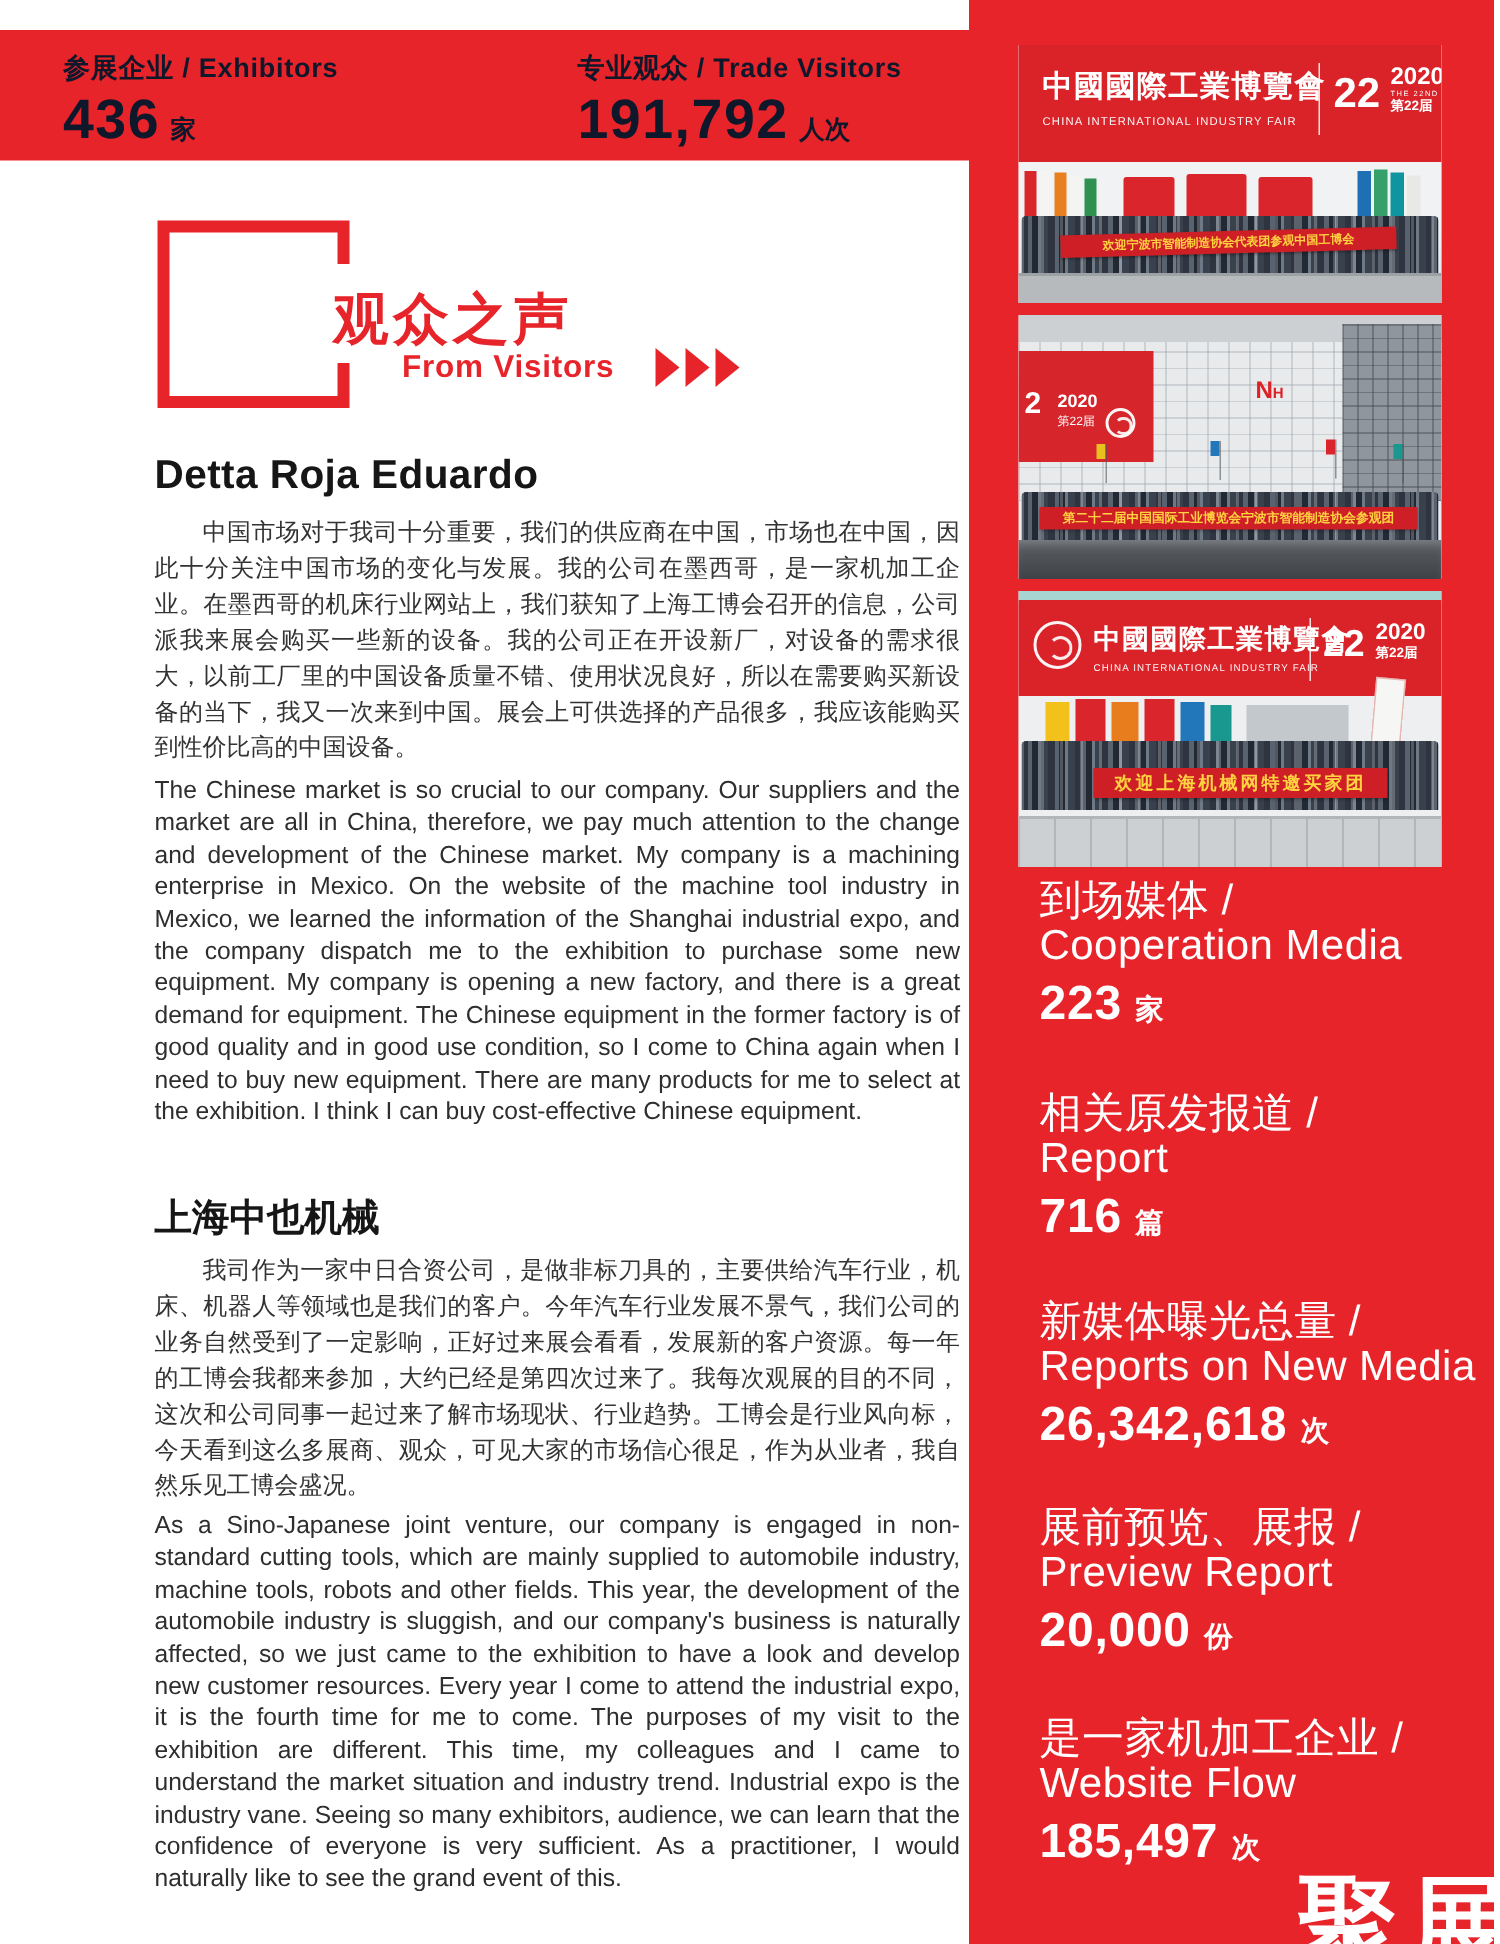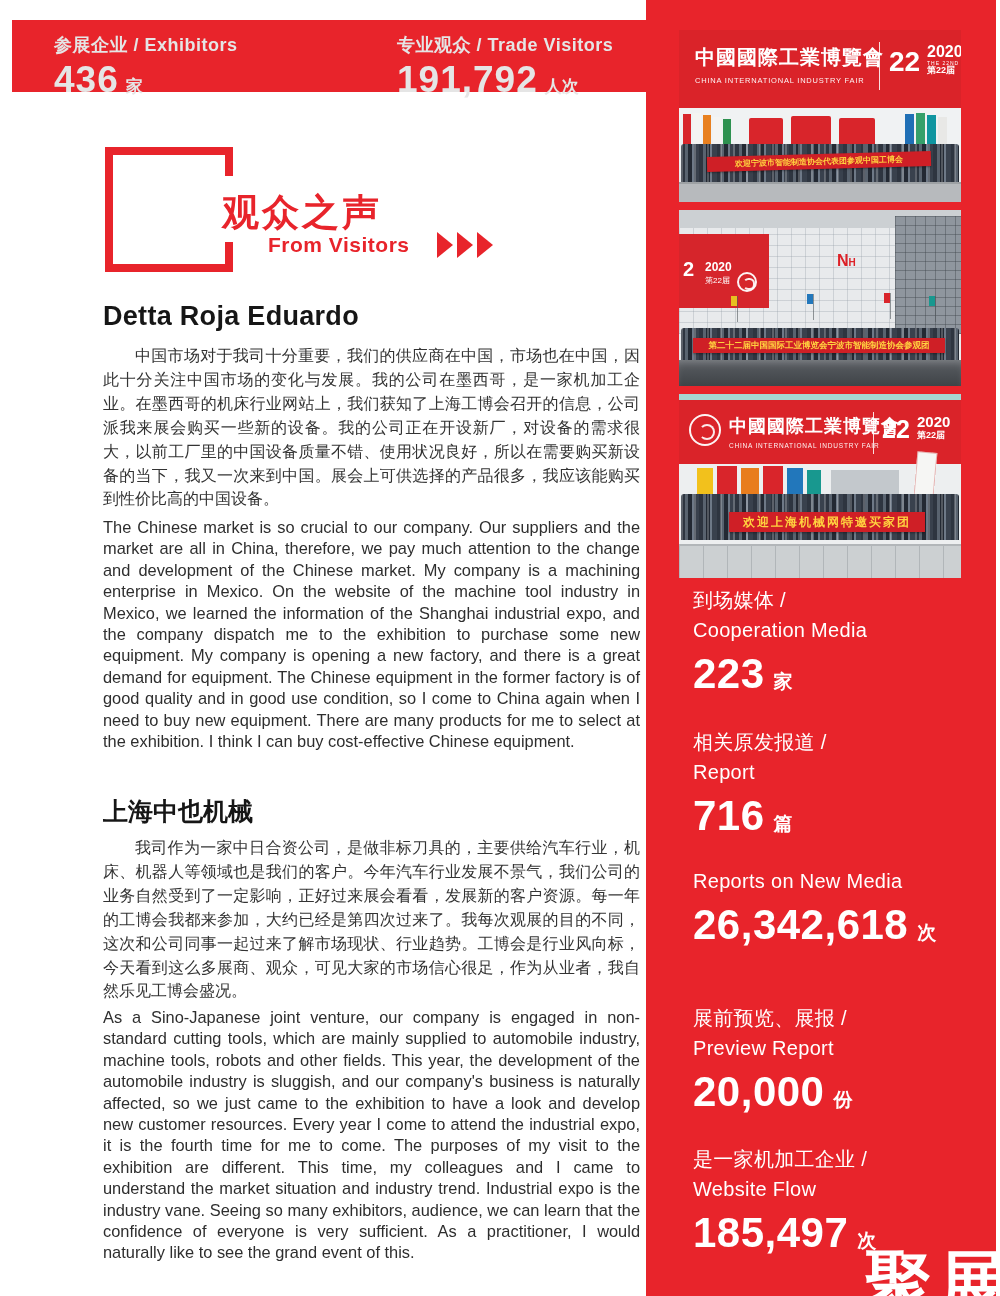--- a/index.html
+++ b/index.html
@@ -7,21 +7,21 @@
     --photo-red:#da2329;
     --banner-red:#cf1f26;
     --yellow:#ffd23f;
     --ink:#2e2e2e;
   }
   *{margin:0;padding:0;box-sizing:border-box;}
   body{background:#fff;font-family:"Liberation Sans","DejaVu Sans",sans-serif;}
   .page{position:relative;width:1000px;height:1296px;background:#fff;overflow:hidden;}
 
   
-  .top-banner{position:absolute;left:12px;top:20px;width:652px;height:72px;background:var(--red);color:#e5e5e5;}
+  .top-banner{position:absolute;left:0;top:20px;width:652px;height:87px;background:var(--red);color:#0f172a;}
   .tb-stat{position:absolute;top:13px;}
   .tb-stat.one{left:42px;}
   .tb-stat.two{left:385px;}
   .tb-label{font-size:18px;font-weight:bold;letter-spacing:.5px;}
   .tb-value{margin-top:2px;display:flex;align-items:baseline;}
   .tb-num{font-size:37px;font-weight:bold;letter-spacing:1px;}
   .tb-unit{font-size:17px;font-weight:bold;margin-left:7px;}
 
   
   .sq{position:absolute;left:105px;top:147px;width:128px;height:125px;border:8px solid var(--red);}
@@ -71,23 +71,23 @@
     display:flex;align-items:center;justify-content:center;white-space:nowrap;overflow:hidden;
     box-shadow:0 1px 2px rgba(0,0,0,.35);}
   .pave{position:absolute;left:0;right:0;bottom:0;}
   .ring{position:absolute;border:2px solid rgba(255,255,255,.95);border-radius:50%;}
   .ring::after{content:"";position:absolute;left:28%;top:28%;width:44%;height:44%;border:2px solid rgba(255,255,255,.9);border-radius:50%;border-left-color:transparent;}
   .flag{position:absolute;}
   .flag::after{content:"";position:absolute;left:100%;top:0;width:1px;height:26px;background:rgba(80,86,92,.6);}
 
   
   .sb-stat{position:absolute;left:47px;color:#fff;}
-  .sb-label{font-size:20px;line-height:30px;letter-spacing:.3px;}
+  .sb-label{font-size:28px;line-height:30px;letter-spacing:.3px;}
   .sb-value{margin-top:5px;display:flex;align-items:baseline;}
-  .sb-num{font-size:42px;font-weight:bold;letter-spacing:.5px;}
+  .sb-num{font-size:32px;font-weight:bold;letter-spacing:.5px;}
   .sb-unit{font-size:19px;font-weight:bold;margin-left:9px;}
 
   .watermark{position:absolute;left:218px;top:1238px;font-size:68px;font-weight:bold;color:#fff;letter-spacing:6px;white-space:nowrap;}
 </style>
 </head>
 <body>
 
 <div class="page">
 
   <div class="top-banner">
@@ -220,20 +220,21 @@
     <div class="sb-stat" style="top:727px;">
       <div class="sb-label">相关原发报道 /</div>
       <div class="sb-label">Report</div>
       <div class="sb-value">
         <span class="sb-num">716</span>
         <span class="sb-unit">篇</span>
       </div>
     </div>
 
     <div class="sb-stat" style="top:866px;">
+      <div class="sb-label">新媒体曝光总量 /</div>
       <div class="sb-label">Reports on New Media</div>
       <div class="sb-value">
         <span class="sb-num">26,342,618</span>
         <span class="sb-unit">次</span>
       </div>
     </div>
 
     <div class="sb-stat" style="top:1003px;">
       <div class="sb-label">展前预览、展报 /</div>
       <div class="sb-label">Preview Report</div>

